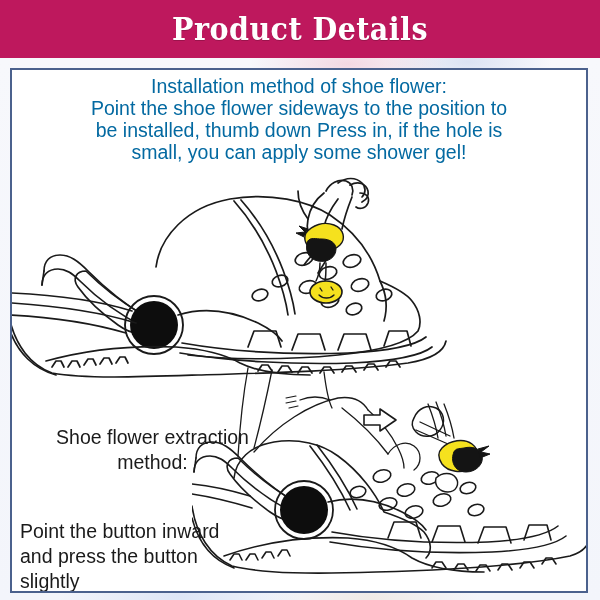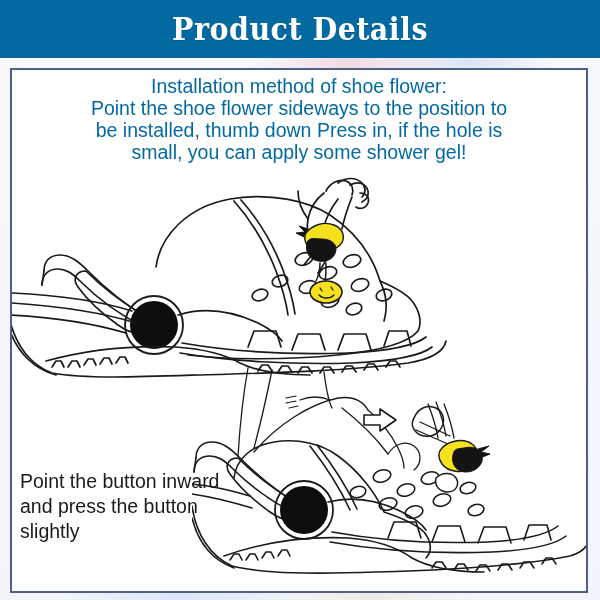--- a/index.html
+++ b/index.html
@@ -32,21 +32,21 @@
       radial-gradient(ellipse 150px 50px at 62% 540px, rgba(238,226,214,0.55), rgba(238,226,214,0) 72%),
       linear-gradient(#f7f8fc, #f3f5fb);
   }
 
   
   .banner {
     position: absolute;
     left: 0; top: 0;
     width: 600px;
     height: 58px;
-    background: #0369a1;
+    background: #be185d;
     display: flex;
     align-items: center;
     justify-content: center;
     box-sizing: border-box;
   }
   .banner-title {
     color: #ffffff;
     font-family: "DejaVu Serif", serif;
     font-weight: bold;
     font-size: 31px;
@@ -239,20 +239,22 @@
             <ellipse cx="318" cy="117" rx="16" ry="11" fill="#f5e11e" stroke="#1a1a1a" stroke-width="1.6"></ellipse>
             <path d="M312,113 l2,3" stroke="#1a1a1a" stroke-width="1.3"></path>
             <path d="M323,112 l2,3" stroke="#1a1a1a" stroke-width="1.3"></path>
             <path d="M311,120 C315,124 322,124 326,120" stroke="#1a1a1a" stroke-width="1.3"></path>
           </g>
         </g>
       </svg>
     </div>
 
     <div class="instr-bottom">
+      <span class="lead">Shoe flower extraction
+method:</span>
       <span class="body">Point the button inward
 and press the button
 slightly</span>
     </div>
 
     <div class="shoe-bottom">
       <svg viewBox="0 0 400 232" xmlns="http://www.w3.org/2000/svg">
         <g fill="none" stroke="#1a1a1a" stroke-width="1.6" stroke-linecap="round" stroke-linejoin="round">
 
           <path d="M46,96 C48,64 52,30 56,8" stroke-width="1.3"></path>

